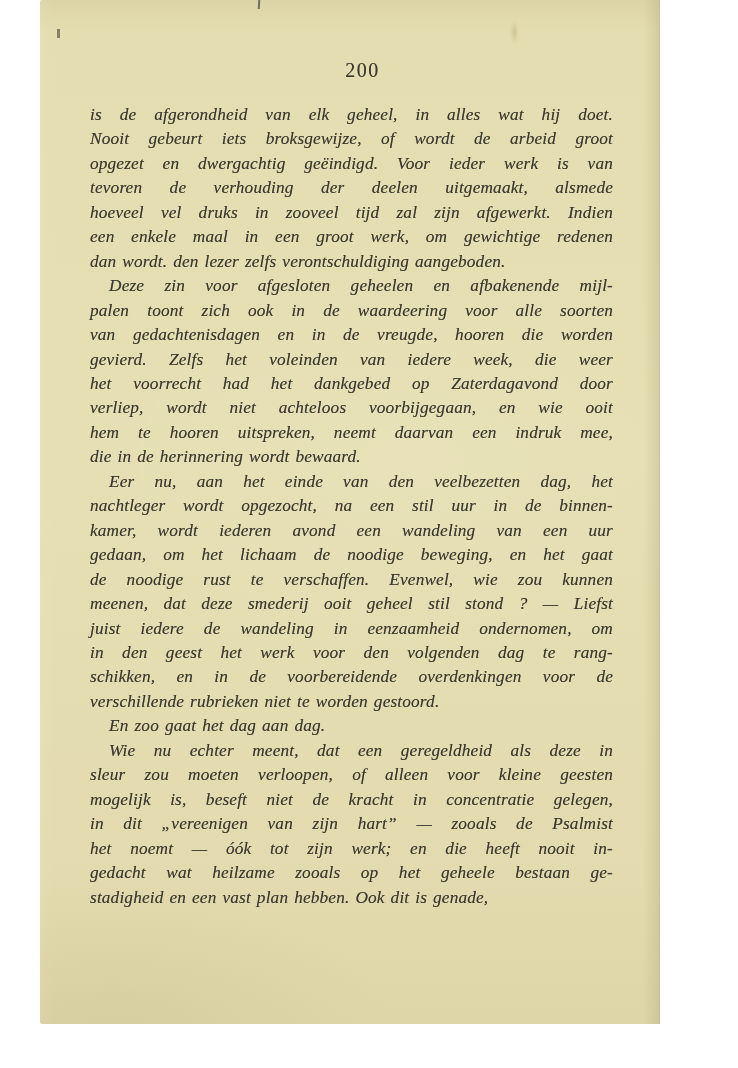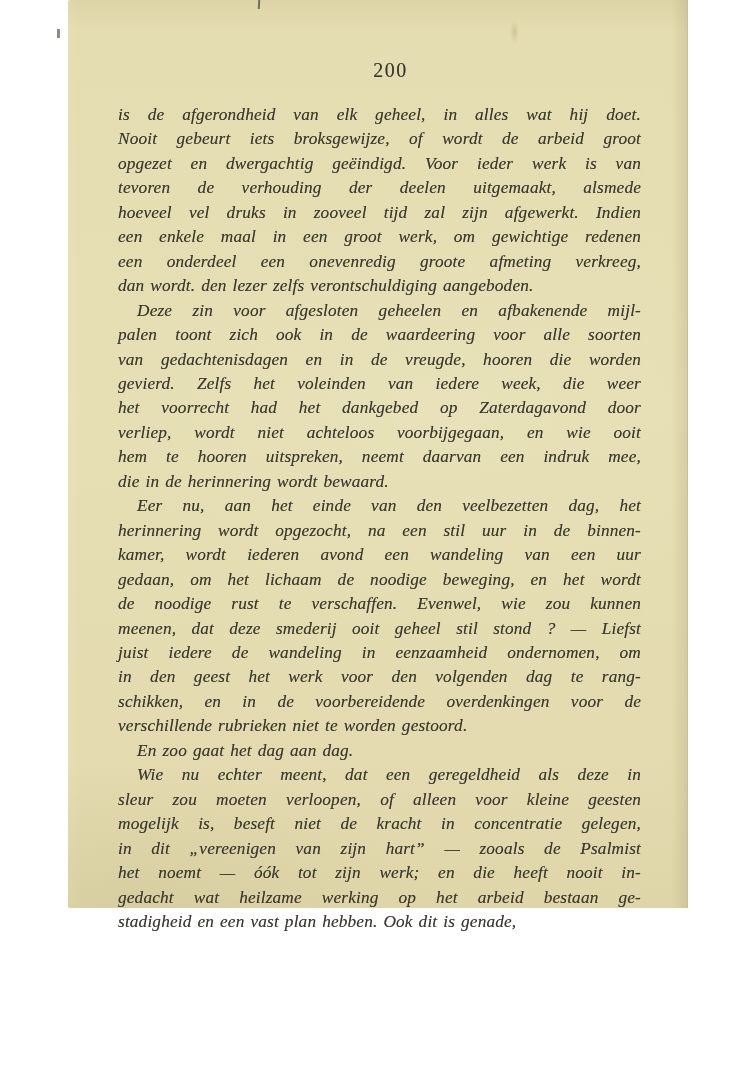--- a/index.html
+++ b/index.html
@@ -15,24 +15,24 @@
   .scan {
     position: relative;
     width: 738px;
     height: 1068px;
     background: #ffffff;
   }
 
   
   .paper {
     position: absolute;
-    left: 68px;
+    left: 40px;
     top: 0;
     width: 620px;
-    height: 908px;
+    height: 1024px;
     border-radius: 2px 0 0 2px;
     border-right: 1px solid #c8c094;
     box-sizing: border-box;
     background:
       radial-gradient(ellipse 420px 220px at 12% 100%, rgba(148,136,78,0.10), transparent 65%),
       radial-gradient(ellipse 500px 300px at 60% 45%, rgba(255,255,255,0.07), transparent 70%),
       linear-gradient(90deg, rgba(255,255,255,0.06) 0px, transparent 14px),
       linear-gradient(90deg, transparent calc(100% - 16px), rgba(125,115,62,0.16) 100%),
       linear-gradient(180deg, #dcd4a6 0px, #e4ddb1 30px, var(--paper, #e6dfb4) 45%, #e3dbaf 85%, #ded6a9 100%);
   }
@@ -116,46 +116,45 @@
 <div class="scan">
   <div class="paper">
     <div class="page-number">200</div>
     <div class="text-block">
         <div class="line">is de afgerondheid van elk geheel, in alles wat hij doet.</div>
         <div class="line">Nooit gebeurt iets broksgewijze, of wordt de arbeid groot</div>
         <div class="line">opgezet en dwergachtig geëindigd. Voor ieder werk is van</div>
         <div class="line">tevoren de verhouding der deelen uitgemaakt, alsmede</div>
         <div class="line">hoeveel vel druks in zooveel tijd zal zijn afgewerkt. Indien</div>
         <div class="line">een enkele maal in een groot werk, om gewichtige redenen</div>
-        <div class="line">een onderdeel een onevenredig groote afmeting verkreeg,</div>
         <div class="line last">dan wordt. den lezer zelfs verontschuldiging aangeboden.</div>
         <div class="line indent">Deze zin voor afgesloten geheelen en afbakenende mijl-</div>
         <div class="line">palen toont zich ook in de waardeering voor alle soorten</div>
         <div class="line">van gedachtenisdagen en in de vreugde, hooren die worden</div>
         <div class="line">gevierd.  Zelfs het voleinden van iedere week, die weer</div>
         <div class="line">het voorrecht had het dankgebed op Zaterdagavond door</div>
         <div class="line">verliep, wordt niet achteloos voorbijgegaan, en wie ooit</div>
         <div class="line">hem te hooren uitspreken, neemt daarvan een indruk mee,</div>
         <div class="line last">die in de herinnering wordt bewaard.</div>
         <div class="line indent">Eer nu, aan het einde van den veelbezetten dag, het</div>
-        <div class="line">herinnering wordt opgezocht, na een stil uur in de binnen-</div>
+        <div class="line">nachtleger wordt opgezocht, na een stil uur in de binnen-</div>
         <div class="line">kamer, wordt iederen avond een wandeling van een uur</div>
-        <div class="line">gedaan, om het lichaam de noodige beweging, en het wordt</div>
+        <div class="line">gedaan, om het lichaam de noodige beweging, en het gaat</div>
         <div class="line">de noodige rust te verschaffen. Evenwel, wie zou kunnen</div>
         <div class="line">meenen, dat deze smederij ooit geheel stil stond ? — Liefst</div>
         <div class="line">juist iedere de wandeling in eenzaamheid ondernomen, om</div>
         <div class="line">in den geest het werk voor den volgenden dag te rang-</div>
         <div class="line">schikken, en in de voorbereidende overdenkingen voor de</div>
         <div class="line last">verschillende rubrieken niet te worden gestoord.</div>
         <div class="line last indent">En zoo gaat het dag aan dag.</div>
         <div class="line indent">Wie nu echter meent, dat een geregeldheid als deze in</div>
         <div class="line">sleur zou moeten verloopen, of alleen voor kleine geesten</div>
         <div class="line">mogelijk is, beseft niet de kracht in concentratie gelegen,</div>
         <div class="line">in dit „vereenigen van zijn hart” — zooals de Psalmist</div>
         <div class="line">het noemt — óók tot zijn werk; en die heeft nooit in-</div>
-        <div class="line">gedacht wat heilzame werking op het arbeid bestaan ge-</div>
+        <div class="line">gedacht wat heilzame zooals op het geheele bestaan ge-</div>
         <div class="line last">stadigheid en een vast plan hebben.  Ook dit is genade,</div>
       </div>
   </div>
   <div class="artifact-top-tick"></div>
   <div class="artifact-smudge"></div>
   <div class="artifact-edge-speck"></div>
 </div>
 
 </body></html>

